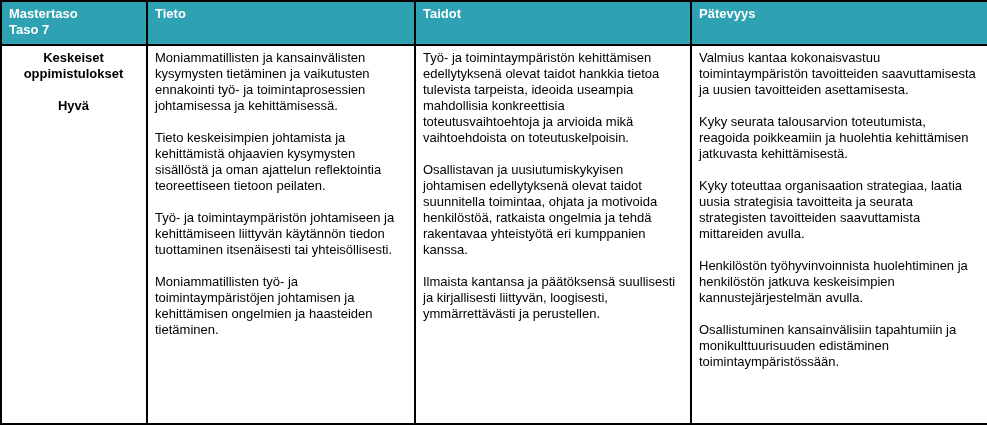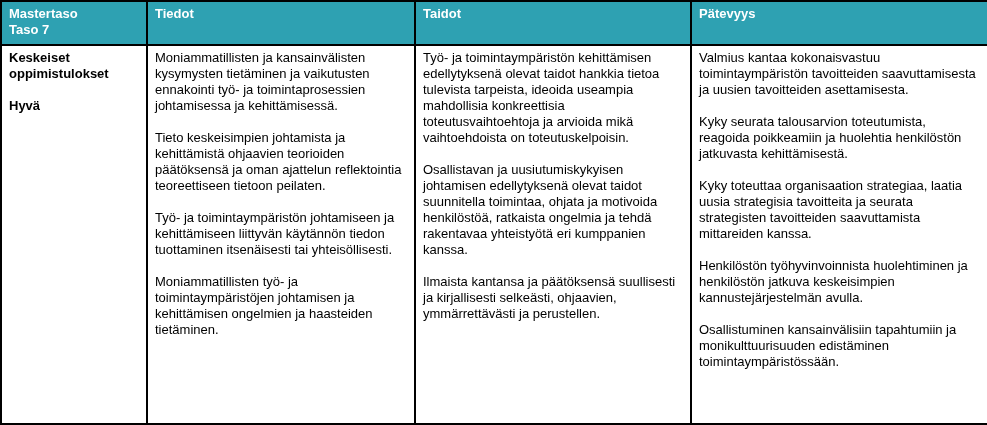--- a/index.html
+++ b/index.html
@@ -44,20 +44,21 @@
     font-weight: bold;
     height: 44px;
   }
   .hdr-line { display: block; }
   td p {
     margin: 0 0 16px 0;
   }
   td p:last-child { margin-bottom: 0; }
   td.first-col p {
     font-weight: bold;
+    text-align: center;
   }
   
   td.first-col p + p { margin-top: 4px; }
 </style>
 </head>
 <body>
 
 <div class="page">
   <table class="competency">
     <colgroup>
@@ -65,45 +66,45 @@
       <col style="width:268px">
       <col style="width:276px">
       <col style="width:297px">
     </colgroup>
     <thead>
       <tr>
         <th>
           <span class="hdr-line">Mastertaso</span>
           <span class="hdr-line">Taso 7</span>
         </th>
-        <th>Tiedot</th>
+        <th>Tieto</th>
         <th>Taidot</th>
         <th>Pätevyys</th>
       </tr>
     </thead>
     <tbody>
       <tr>
         <td class="first-col">
           <p>Keskeiset oppimistulokset</p>
           <p>Hyvä</p>
         </td>
         <td>
           <p>Moniammatillisten ja kansainvälisten kysymysten tietäminen ja vaikutusten ennakointi työ- ja toimintaprosessien johtamisessa ja kehittämisessä.</p>
-          <p>Tieto keskeisimpien johtamista ja kehittämistä ohjaavien teorioiden päätöksensä ja oman ajattelun reflektointia teoreettiseen tietoon peilaten.</p>
+          <p>Tieto keskeisimpien johtamista ja kehittämistä ohjaavien kysymysten sisällöstä ja oman ajattelun reflektointia teoreettiseen tietoon peilaten.</p>
           <p>Työ- ja toimintaympäristön johtamiseen ja kehittämiseen liittyvän käytännön tiedon tuottaminen itsenäisesti tai yhteisöllisesti.</p>
           <p>Moniammatillisten työ- ja toimintaympäristöjen johtamisen ja kehittämisen ongelmien ja haasteiden tietäminen.</p>
         </td>
         <td>
           <p>Työ- ja toimintaympäristön kehittämisen edellytyksenä olevat taidot hankkia tietoa tulevista tarpeista, ideoida useampia mahdollisia konkreettisia toteutusvaihtoehtoja ja arvioida mikä vaihtoehdoista on toteutuskelpoisin.</p>
           <p>Osallistavan ja uusiutumiskykyisen johtamisen edellytyksenä olevat taidot suunnitella toimintaa, ohjata ja motivoida henkilöstöä, ratkaista ongelmia ja tehdä rakentavaa yhteistyötä eri kumppanien kanssa.</p>
-          <p>Ilmaista kantansa ja päätöksensä suullisesti ja kirjallisesti selkeästi, ohjaavien, ymmärrettävästi ja perustellen.</p>
+          <p>Ilmaista kantansa ja päätöksensä suullisesti ja kirjallisesti liittyvän, loogisesti, ymmärrettävästi ja perustellen.</p>
         </td>
         <td>
           <p>Valmius kantaa kokonaisvastuu toimintaympäristön tavoitteiden saavuttamisesta ja uusien tavoitteiden asettamisesta.</p>
-          <p>Kyky seurata talousarvion toteutumista, reagoida poikkeamiin ja huolehtia henkilöstön jatkuvasta kehittämisestä.</p>
-          <p>Kyky toteuttaa organisaation strategiaa, laatia uusia strategisia tavoitteita ja seurata strategisten tavoitteiden saavuttamista mittareiden kanssa.</p>
+          <p>Kyky seurata talousarvion toteutumista, reagoida poikkeamiin ja huolehtia kehittämisen jatkuvasta kehittämisestä.</p>
+          <p>Kyky toteuttaa organisaation strategiaa, laatia uusia strategisia tavoitteita ja seurata strategisten tavoitteiden saavuttamista mittareiden avulla.</p>
           <p>Henkilöstön työhyvinvoinnista huolehtiminen ja henkilöstön jatkuva keskeisimpien kannustejärjestelmän avulla.</p>
           <p>Osallistuminen kansainvälisiin tapahtumiin ja monikulttuurisuuden edistäminen toimintaympäristössään.</p>
         </td>
       </tr>
     </tbody>
   </table>
 </div>
 
 </body></html>

